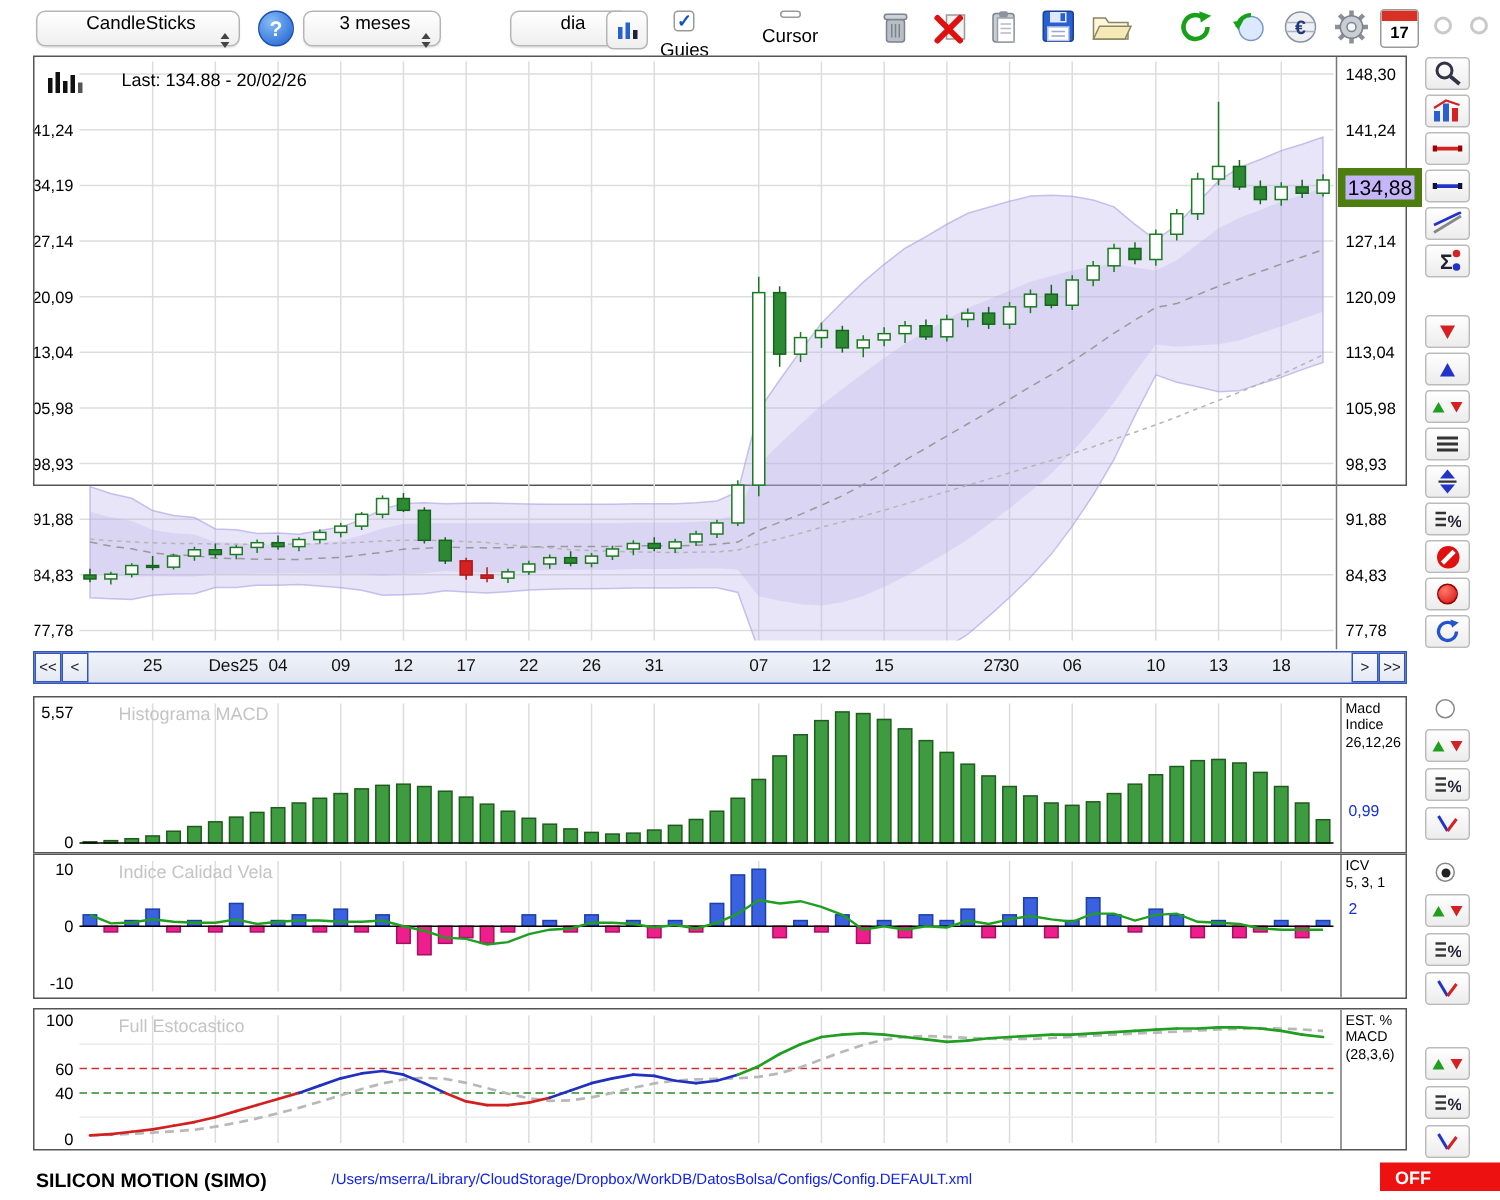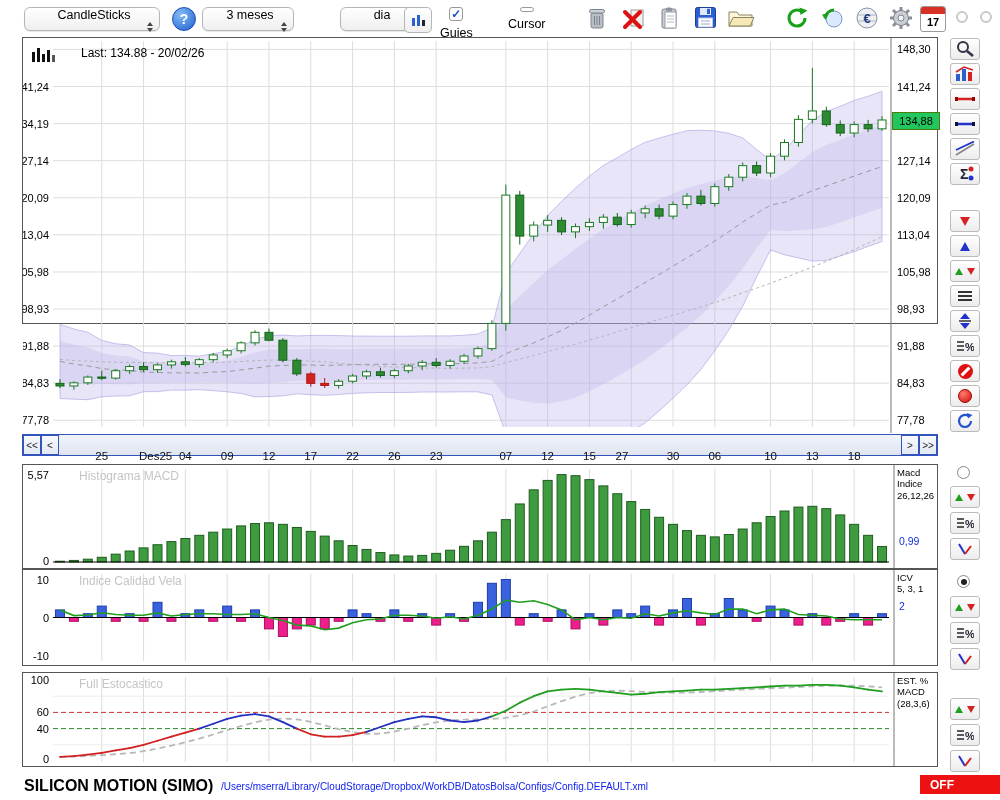--- a/index.html
+++ b/index.html
@@ -34,46 +34,46 @@
   .panel{position:absolute;left:22px;width:916px;box-sizing:border-box;border:1px solid #555;background:#fff;}
   #main-chart{top:37px;height:287px;}
   #macd-panel{top:464px;height:105px;}
   #icv-panel{top:569px;height:97px;}
   #stoch-panel{top:672px;height:95px;}
   .ptitle{position:absolute;left:56px;top:4px;font-size:12px;color:#c4c4c4;z-index:3;}
   .pinfo{position:absolute;left:874px;top:2px;width:40px;font-size:9.5px;line-height:1.2;z-index:3;}
   .pval{position:absolute;left:876px;font-size:10.5px;color:#1530d8;z-index:3;}
   #last-label{position:absolute;left:58px;top:8px;font-size:12px;z-index:3;}
   #chart-logo{position:absolute;left:8px;top:8px;z-index:3;}
-  #price-tag{position:absolute;left:869px;top:74px;width:46px;height:16px;z-index:4;background:#22c55e;
-             border:1px solid #4d7c0f;font-size:11px;display:flex;align-items:center;justify-content:center;}
+  #price-tag{position:absolute;left:869px;top:74px;width:46px;height:16px;z-index:4;background:#c4b5fd;
+             border:5px solid #4d7c0f;font-size:14px;display:flex;align-items:center;justify-content:center;}
   
   #navbar{position:absolute;left:22px;top:434px;width:916px;height:22px;box-sizing:border-box;
           border:1px solid #3355bb;background:linear-gradient(#f0f3f9,#dfe5f0);}
   .navbtn{position:absolute;top:0;height:20px;width:18px;box-sizing:border-box;border:1px solid #3355bb;
           background:linear-gradient(#f8fafd,#e4e9f3);font-size:10px;color:#223;display:flex;align-items:center;justify-content:center;}
-  #nav-track{position:absolute;left:0;top:0;width:916px;height:20px;margin-top:12px;}
+  #nav-track{position:absolute;left:0;top:0;width:916px;height:20px;}
   .nav-label{position:absolute;top:3px;transform:translateX(-50%);font-size:11.5px;color:#111;}
   
   .rtool{position:absolute;left:950px;width:30px;height:22px;box-sizing:border-box;border:1px solid #bbb;border-radius:3px;
          background:linear-gradient(#fff,#ececec);display:flex;align-items:center;justify-content:center;}
   .radio{position:absolute;left:957px;width:13px;height:13px;box-sizing:border-box;border:1px solid #888;border-radius:50%;
          background:#fff;display:flex;align-items:center;justify-content:center;}
   .radio .dot{width:6px;height:6px;border-radius:50%;background:#222;}
   .tri{width:0;height:0;display:inline-block;}
   .tri.up-b{border-left:5px solid transparent;border-right:5px solid transparent;border-bottom:9px solid #2233cc;}
   .tri.dn-r{border-left:5px solid transparent;border-right:5px solid transparent;border-top:9px solid #d42222;}
   .tri.up-g{border-left:4px solid transparent;border-right:4px solid transparent;border-bottom:7px solid #1f9e1f;}
   .tri.dn-r2{border-left:4px solid transparent;border-right:4px solid transparent;border-top:7px solid #d42222;}
   .noentry{width:15px;height:15px;border-radius:50%;background:#e01010;position:relative;}
   .noentry .bar{position:absolute;left:2px;top:6px;width:11px;height:3px;background:#fff;transform:rotate(-45deg);}
   .reddot{width:12px;height:12px;border-radius:50%;background:radial-gradient(circle at 35% 30%,#ff7a6a,#d40f0f);border:1px solid #900;}
   
   #statusbar{position:absolute;left:0;top:772px;width:1000px;height:28px;background:#fff;display:flex;align-items:center;}
-  #sym{position:absolute;left:24px;font-size:16px;font-weight:bold;}
+  #sym{position:absolute;left:24px;font-size:13px;font-weight:bold;}
   #cfgpath{position:absolute;left:0;width:869px;text-align:center;font-size:10px;color:#1122ee;}
   #offbtn{position:absolute;left:920px;top:3px;width:92px;height:19px;background:#ee1111;color:#fff;font-weight:bold;
           font-size:12px;display:flex;align-items:center;padding-left:10px;box-sizing:border-box;}
 </style>
 </head>
 <body>
 
 <div id="toolbar">
   <div class="titem sel" style="left:24px;width:136px;">
     <span>CandleSticks</span>
@@ -397,25 +397,25 @@
 <div id="navbar">
   <div id="nav-track">
       <span class="nav-label" style="left: 78.7667px;">25</span>
       <span class="nav-label" style="left: 120.567px; padding-left: 24px;">Des25</span>
       <span class="nav-label" style="left: 162.367px;">04</span>
       <span class="nav-label" style="left: 204.167px;">09</span>
       <span class="nav-label" style="left: 245.967px;">12</span>
       <span class="nav-label" style="left: 287.767px;">17</span>
       <span class="nav-label" style="left: 329.567px;">22</span>
       <span class="nav-label" style="left: 371.367px; text-align: center;">26</span>
-      <span class="nav-label" style="left: 413.167px;">23</span>
+      <span class="nav-label" style="left: 413.167px;">31</span>
       <span class="nav-label" style="left: 482.833px;">07</span>
       <span class="nav-label" style="left: 524.633px;">12</span>
       <span class="nav-label" style="left: 566.433px;">15</span>
-      <span class="nav-label" style="left: 599px;">27</span>
+      <span class="nav-label" style="left: 639px;">27</span>
       <span class="nav-label" style="left: 650.033px;">30</span>
       <span class="nav-label" style="left: 691.833px;">06</span>
       <span class="nav-label" style="left: 747.567px;">10</span>
       <span class="nav-label" style="left: 789.367px;">13</span>
       <span class="nav-label" style="left: 831.167px;">18</span>
     </div>
   <div class="navbtn" style="left:0px;">&lt;&lt;</div>
   <div class="navbtn" style="left:18px;">&lt;</div>
   <div class="navbtn" style="right:18px;">&gt;</div>
   <div class="navbtn" style="right:0px;">&gt;&gt;</div>

